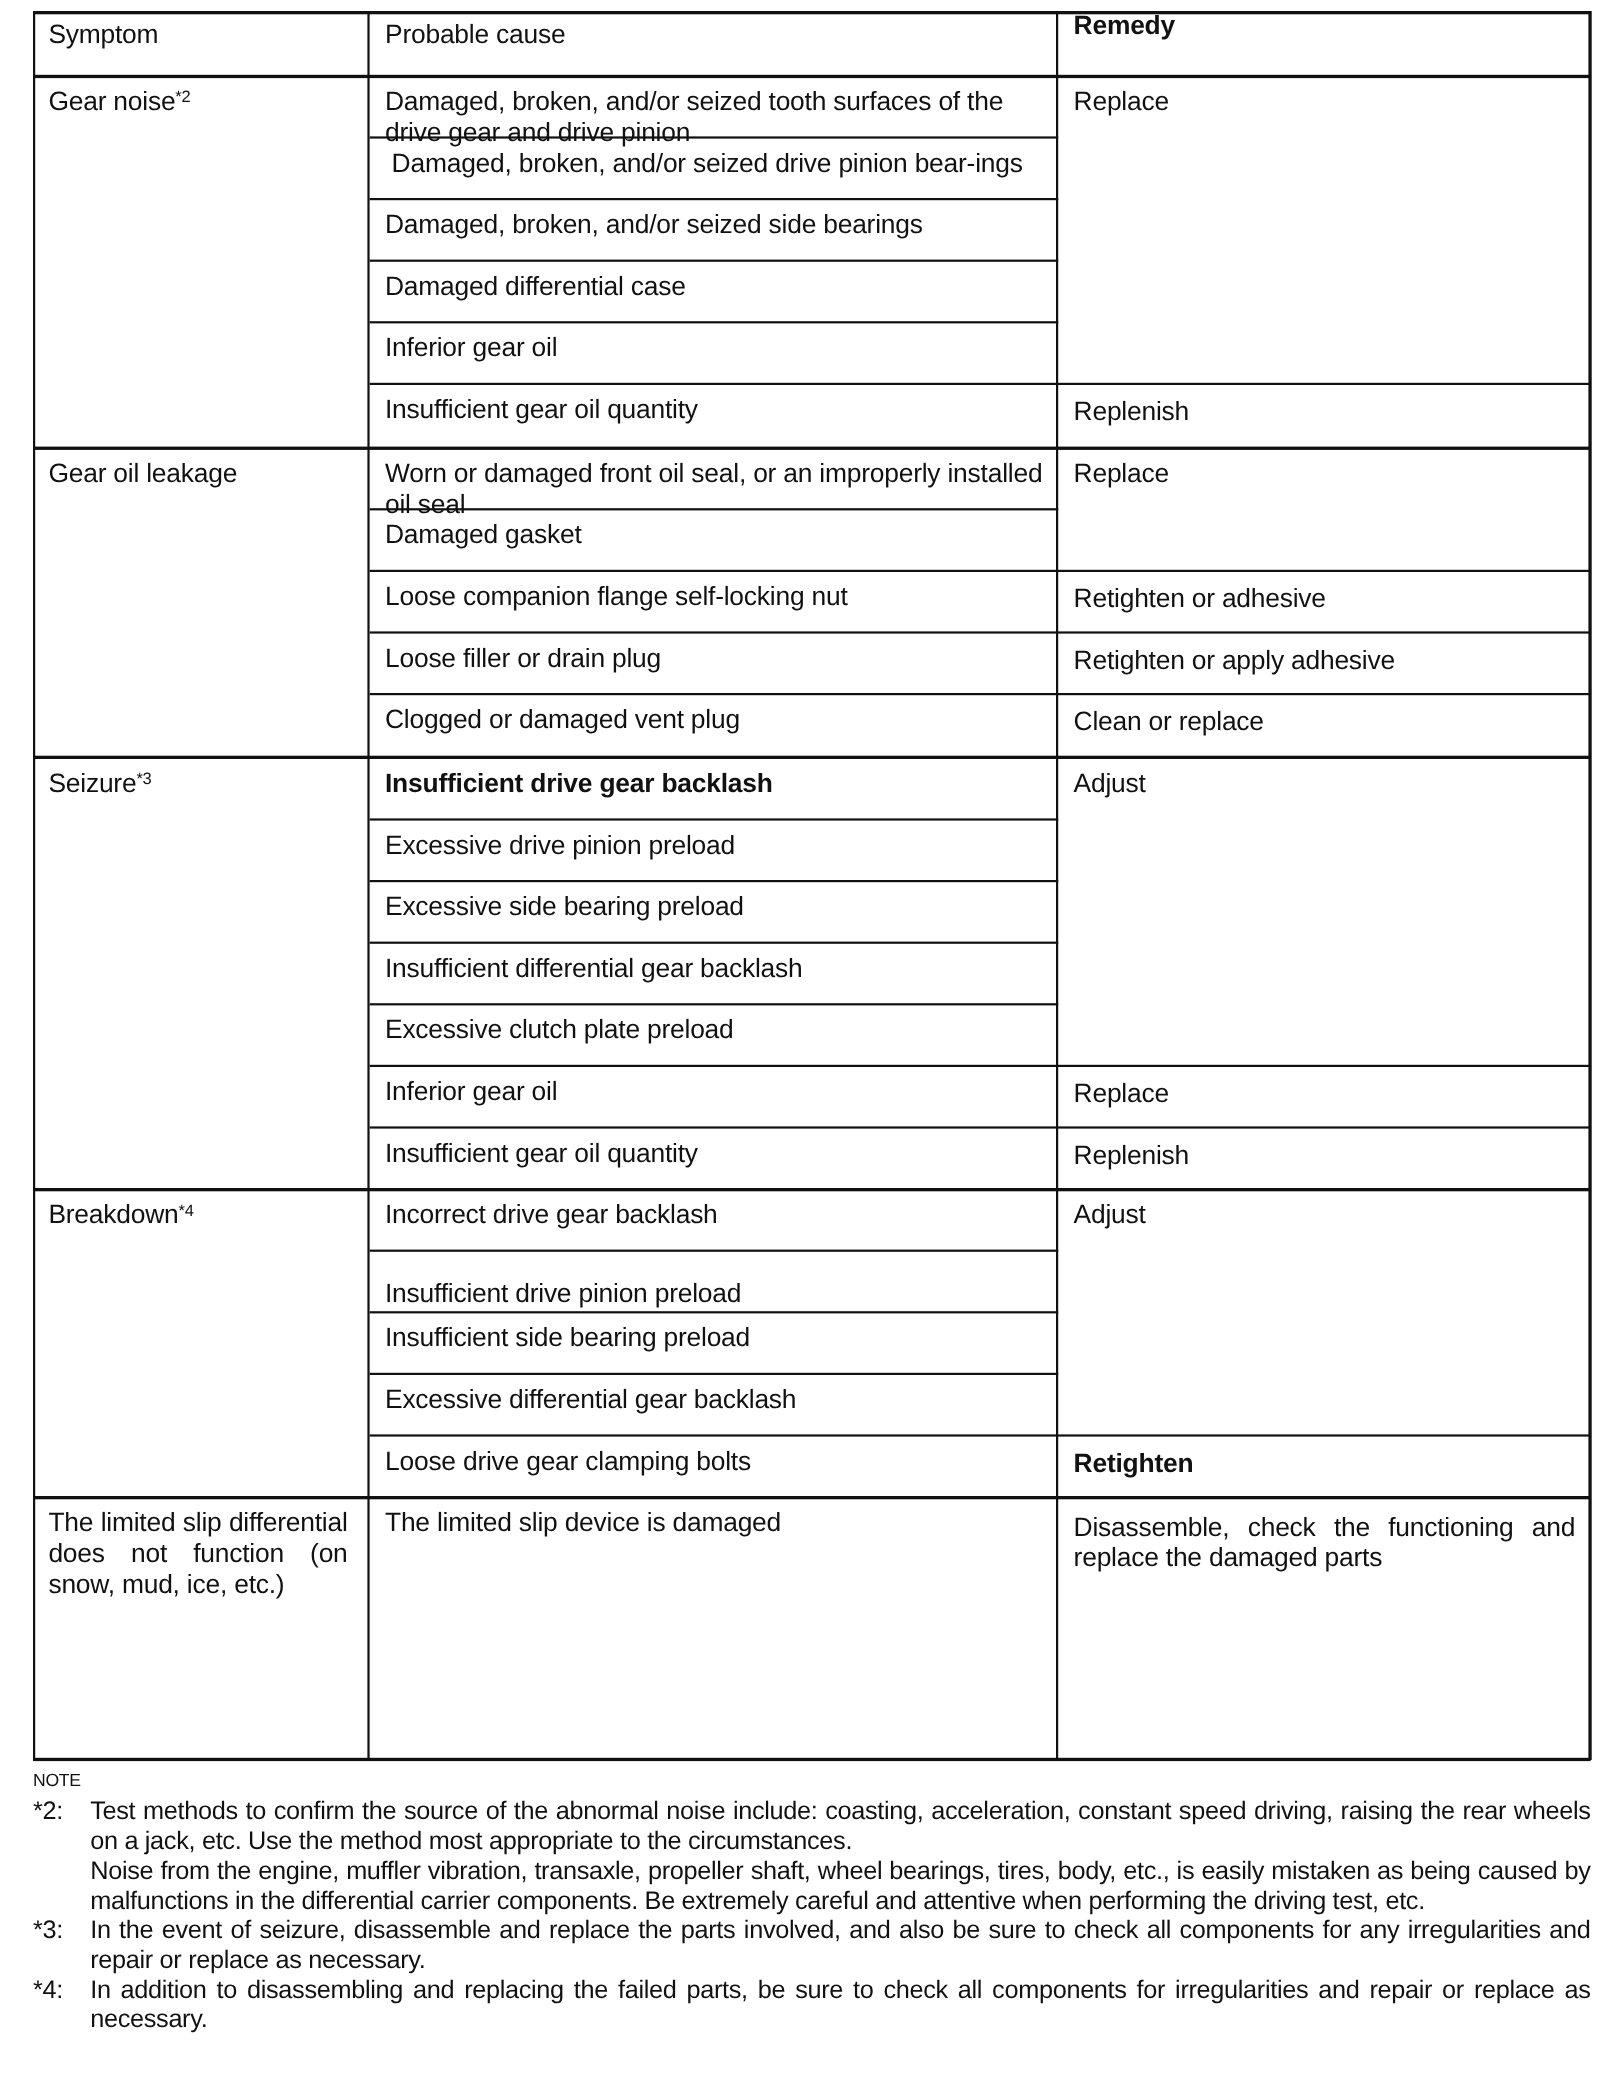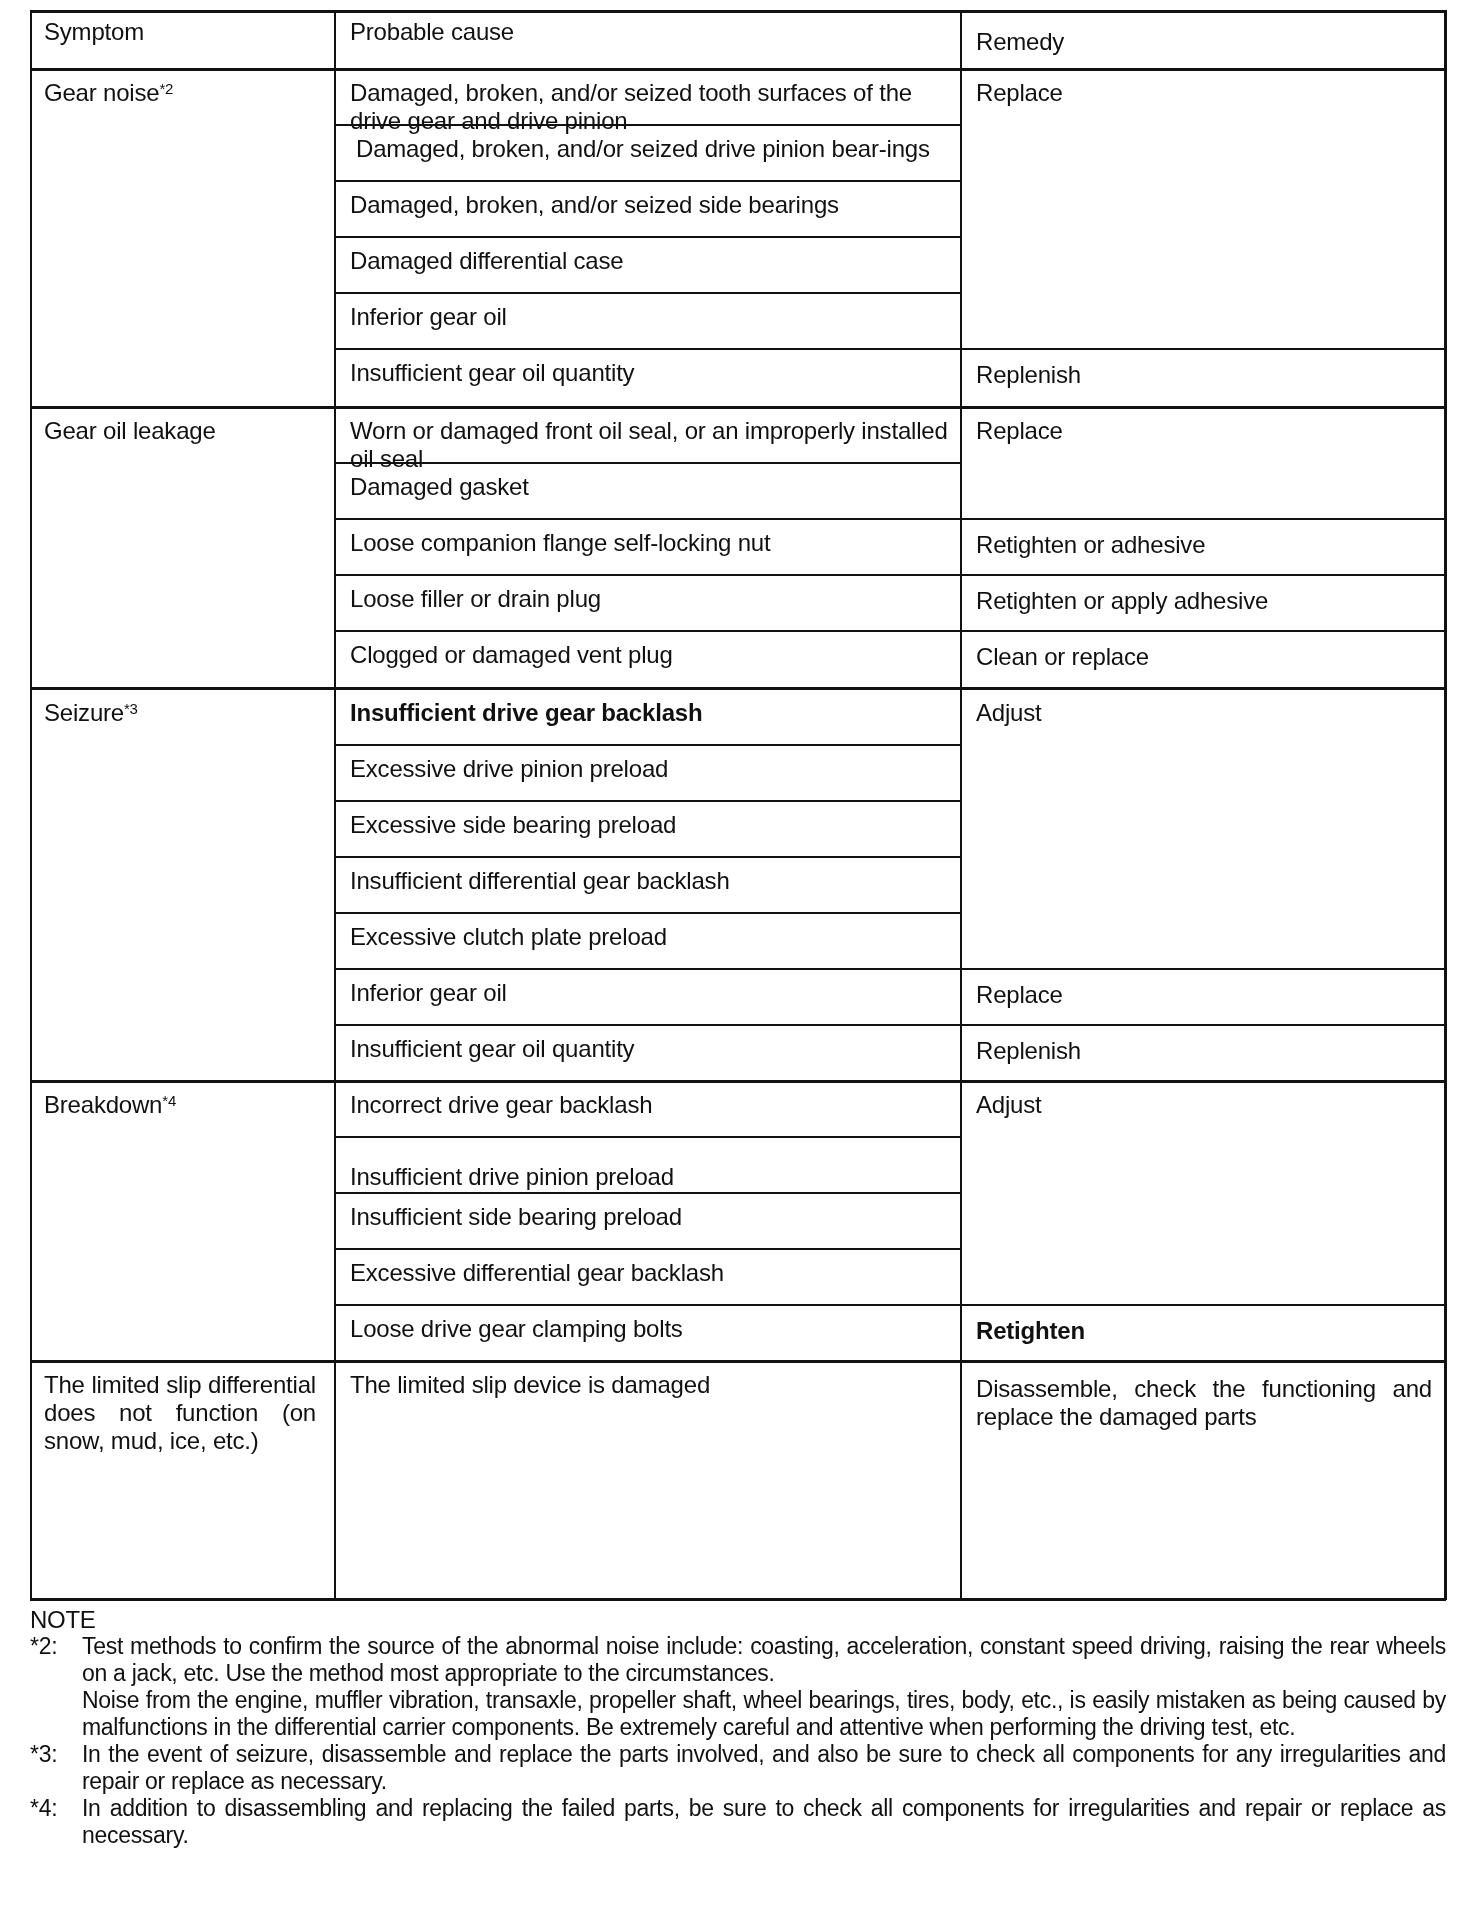--- a/index.html
+++ b/index.html
@@ -5,34 +5,34 @@
   html,body{margin:0;padding:0;background:#fff;}
   body{width:1472px;height:1906px;position:relative;overflow:hidden;
        font-family:"Liberation Sans",sans-serif;color:#111;}
   .tbl{position:absolute;left:30px;top:10px;width:1416px;}
   .cell{position:absolute;box-sizing:border-box;padding:9px 14px 0 14px;
         font-size:24px;line-height:28px;letter-spacing:-0.2px;}
   .line{position:absolute;background:#111;}
   sup{font-size:15px;vertical-align:top;position:relative;top:-4px;}
   .just{text-align:justify;text-align-last:justify;}
   .note{position:absolute;left:30px;top:1606px;width:1416px;font-size:23px;line-height:27px;letter-spacing:-0.3px;}
-  .note-title{font-size:24px;}
+  .note-title{font-size:16px;}
   .fn{display:flex;}
   .fn-mark{width:52px;flex:none;}
   .fn-body{flex:1;text-align:justify;}
   .fn-body p{margin:0;}
 </style>
 </head>
 <body>
 
 <div class="tbl" id="tbl">
 
   <div class="cell" style="left:0;top:0;width:306px;height:60px;padding-top:8px;">Symptom</div>
   <div class="cell" style="left:306px;top:0;width:626px;height:60px;padding-top:8px;">Probable cause</div>
-  <div class="cell" style="left:932px;top:0;width:407px;height:60px;padding-top:18px;">Remedy</div>
+  <div class="cell" style="left:932px;top:0;width:407px;height:60px;padding-top:0;font-weight:bold;">Remedy</div>
 
   <div class="cell" style="left:0;top:60px;width:306px;"><span>Gear noise</span><sup>*2</sup></div>
   <div class="cell" style="left:306px;top:60px;width:626px;">Damaged, broken, and/or seized tooth surfaces of the drive gear and drive pinion</div>
   <div class="cell" style="left:306px;top:116px;width:626px;padding-left:20px;">Damaged, broken, and/or seized drive pinion bear-ings</div>
   <div class="cell" style="left:306px;top:172px;width:626px;">Damaged, broken, and/or seized side bearings</div>
   <div class="cell" style="left:306px;top:228px;width:626px;">Damaged differential case</div>
   <div class="cell" style="left:306px;top:284px;width:626px;">Inferior gear oil</div>
   <div class="cell" style="left:306px;top:340px;width:626px;">Insufficient gear oil quantity</div>
   <div class="cell" style="left:932px;top:60px;width:484px;">Replace</div>
   <div class="cell" style="left:932px;top:342px;width:484px;">Replenish</div>

